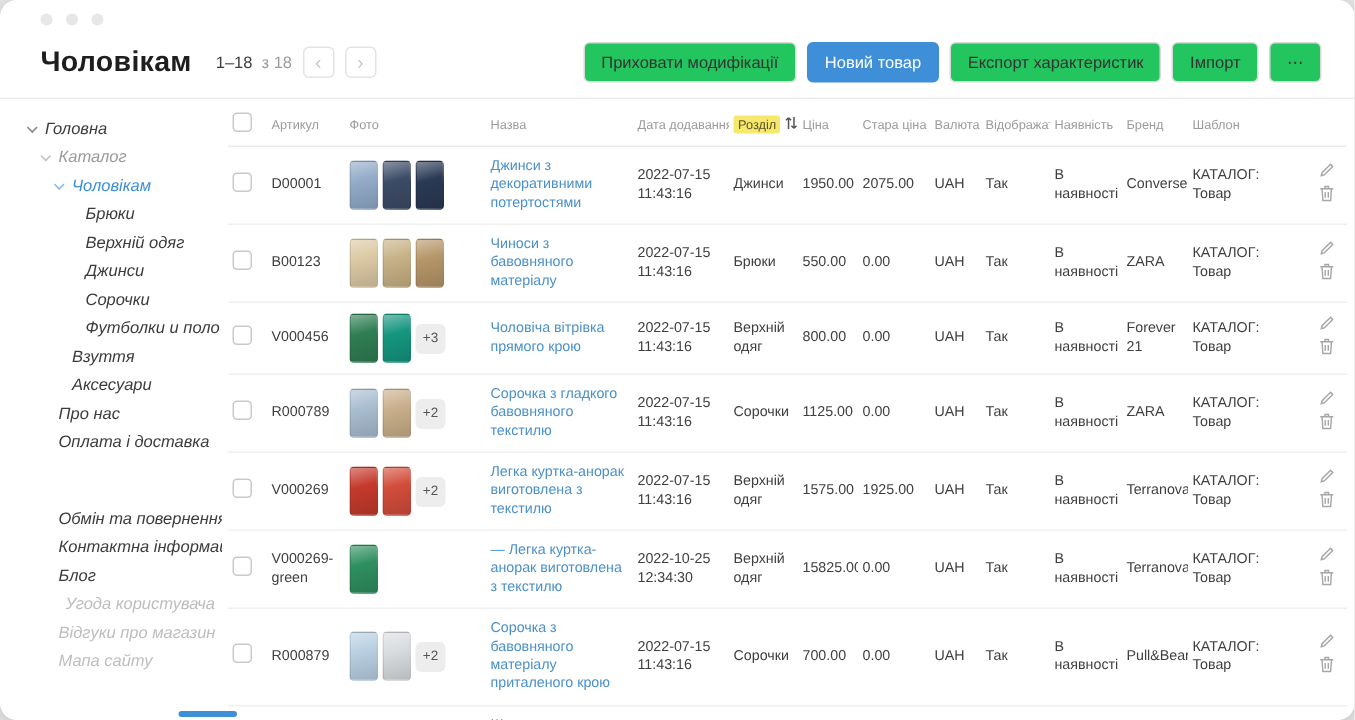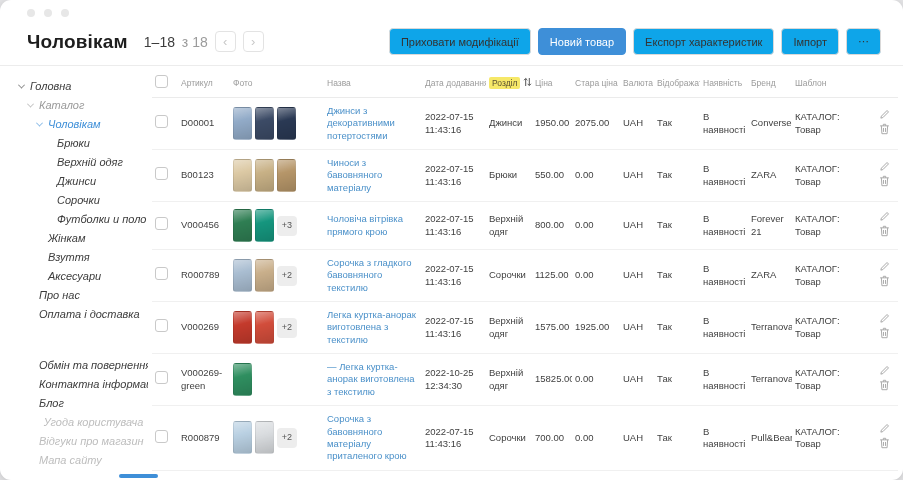--- a/index.html
+++ b/index.html
@@ -15,32 +15,32 @@
     background: #fff;
     border-radius: 11px;
     box-shadow: 0 2px 10px rgba(0,0,0,.15);
     overflow: hidden;
   }
   .titlebar { height: 26px; display: flex; align-items: center; padding-left: 27px; gap: 9px; }
   .dot { width: 8px; height: 8px; border-radius: 50%; background: #e7e7e7; }
 
   .header { display: flex; align-items: center; padding: 2px 22px 10px 27px; }
   .title { font-size: 19px; font-weight: bold; color: #1e1e1e; letter-spacing: .2px; }
-  .pagination { margin-left: 16px; font-size: 14px; white-space: nowrap; }
+  .pagination { margin-left: 16px; font-size: 11px; white-space: nowrap; }
   .pag-range { color: #3c3c3c; }
   .pag-total { color: #9b9b9b; margin-left: 3px; }
   .nav-btn {
     width: 21px; height: 21px; border: 1px solid #e3e3e3; background: #fff;
     border-radius: 4px; color: #c8c8c8; font-size: 13px; line-height: 17px;
     margin-left: 7px; cursor: pointer; text-align: center; padding: 0;
   }
   .spacer { flex: 1; }
   .actions-bar { display: flex; gap: 7px; align-items: center; }
   .btn {
-    height: 27px; padding: 0 11px; border: 1px solid #d9d9d9; background: #0ea5e9;
+    height: 27px; padding: 0 11px; border: 1px solid #d9d9d9; background: #22c55e;
     border-radius: 4px; font-size: 11px; color: #333; font-family: inherit;
     white-space: nowrap; cursor: pointer;
   }
   .btn.primary { background: var(--accent); border-color: var(--accent); color: #fff; }
 
   .content { display: flex; border-top: 1px solid #ececec; height: 417px; }
   .sidebar { width: 148px; flex: 0 0 148px; padding: 11px 0 0 19px; font-size: 11px; overflow: hidden; }
   .sb-item { line-height: 19px; color: #3c3c3c; white-space: nowrap; cursor: pointer; display: flex; align-items: center; font-style: italic; }
   .sb-item.muted { color: #9a9a9a; }
   .sb-item.active { color: var(--accent); }
@@ -138,24 +138,20 @@
           <span class="no-chev"></span>
           <span>Джинси</span>
         </div>
         <div class="sb-item " style="padding-left: 27px;">
           <span class="no-chev"></span>
           <span>Сорочки</span>
         </div>
         <div class="sb-item " style="padding-left: 27px;">
           <span class="no-chev"></span>
           <span>Футболки и поло</span>
-        </div>
-        <div class="sb-item " style="padding-left: 18px;">
-          <span class="no-chev"></span>
-          <span>Жінкам</span>
         </div>
         <div class="sb-item " style="padding-left: 18px; align-items: flex-end;">
           <span class="no-chev"></span>
           <span>Взуття</span>
         </div>
         <div class="sb-item " style="padding-left: 18px;">
           <span class="no-chev"></span>
           <span>Аксесуари</span>
         </div>
         <div class="sb-item " style="padding-left: 9px;">

